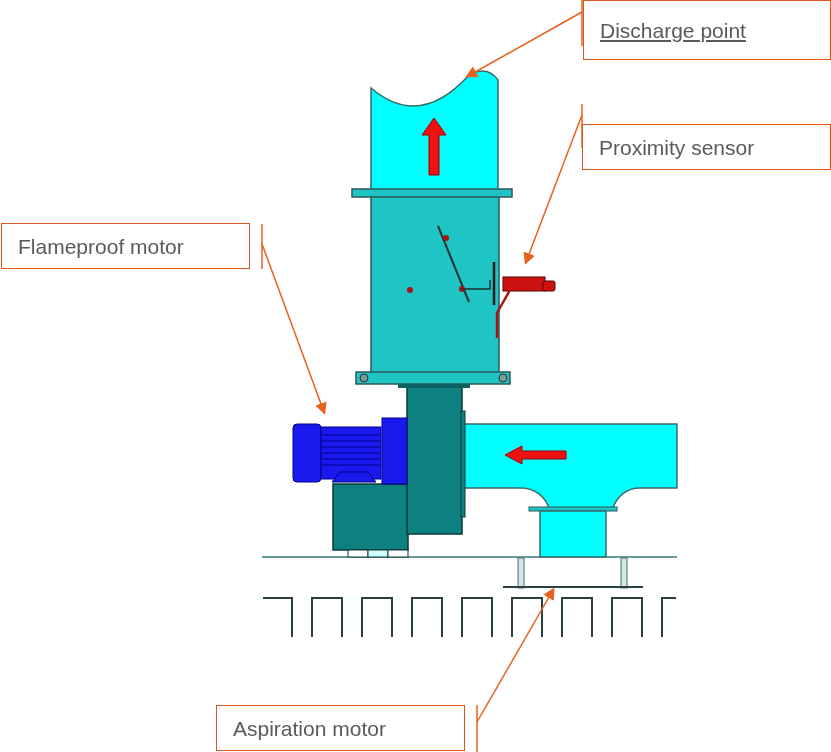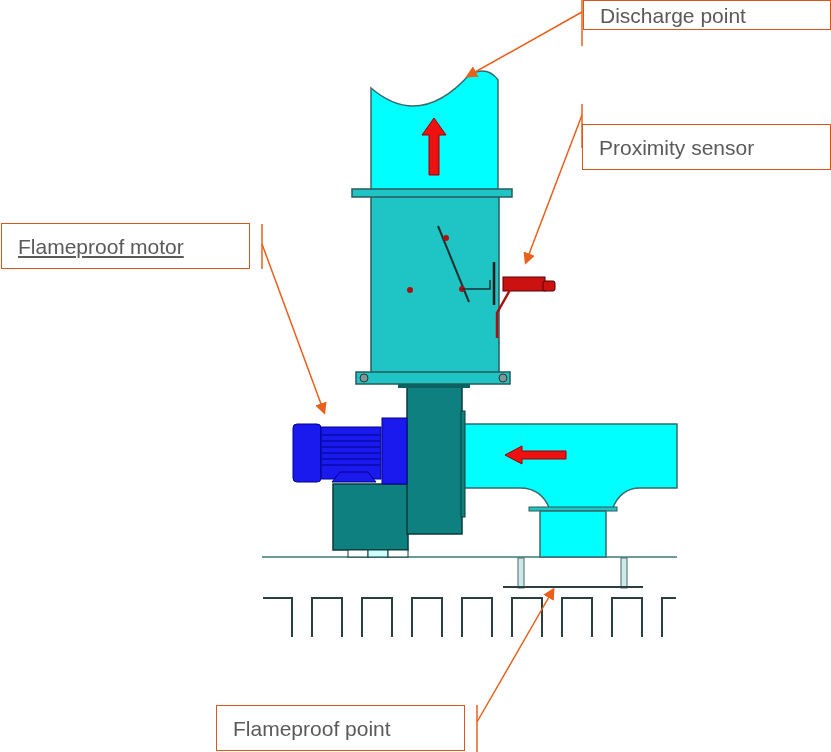--- a/index.html
+++ b/index.html
@@ -103,24 +103,24 @@
     <line x1="582" y1="0" x2="582" y2="46"></line>
     <line x1="582" y1="115" x2="526" y2="262" marker-end="url(#arrowhead)"></line>
     <line x1="582" y1="104" x2="582" y2="148"></line>
     <line x1="262" y1="244" x2="324" y2="412" marker-end="url(#arrowhead)"></line>
     <line x1="262" y1="224" x2="262" y2="269"></line>
     <line x1="477" y1="722" x2="553" y2="590" marker-end="url(#arrowhead)"></line>
     <line x1="477" y1="705" x2="477" y2="752"></line>
   </g>
 </svg>
 
-<div class="callout" style="left:583px; top:0px; width:248px; height:30px;">
+<div class="callout" style="left:583px; top:0px; width:248px; height:60px;text-decoration:underline;">
   <span>Discharge point</span>
 </div>
 <div class="callout" style="left:582px; top:103px; width:249px; height:46px;margin-top:21px;">
   <span>Proximity sensor</span>
 </div>
-<div class="callout" style="left:1px; top:223px; width:249px; height:46px;text-decoration:underline;">
+<div class="callout" style="left:1px; top:223px; width:249px; height:46px;">
   <span>Flameproof motor</span>
 </div>
 <div class="callout" style="left:216px; top:705px; width:249px; height:46px;">
-  <span>Flameproof point</span>
+  <span>Aspiration motor</span>
 </div>
 
 </body></html>

